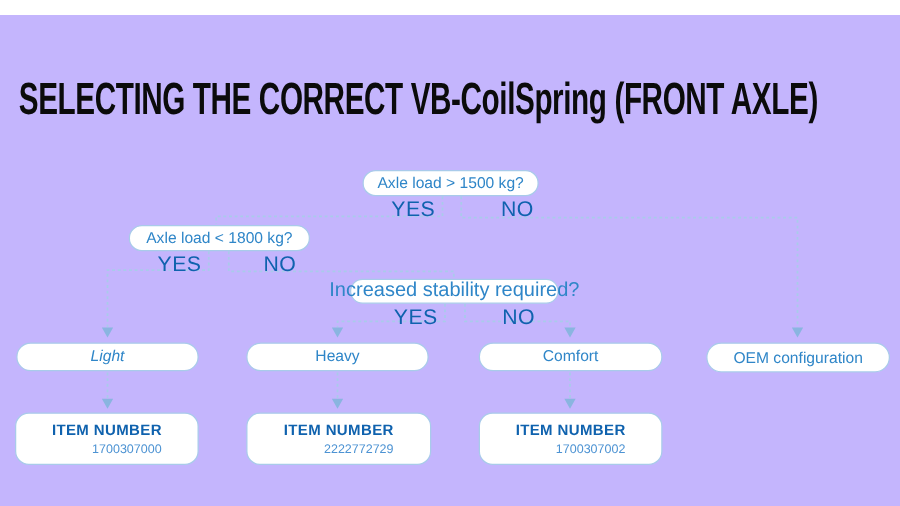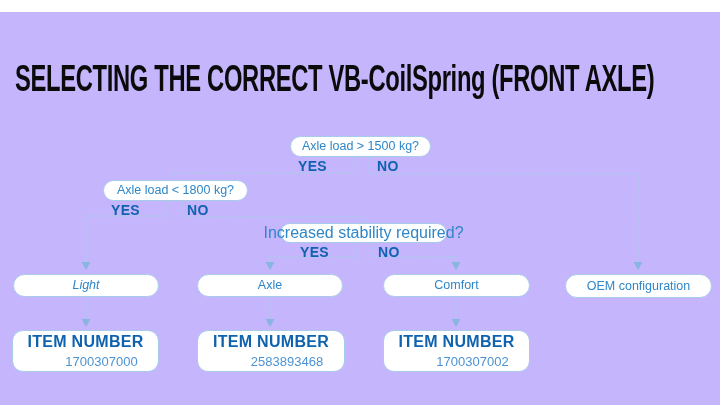--- a/index.html
+++ b/index.html
@@ -17,31 +17,31 @@
 
   .connectors { position:absolute; left:0; top:0; width:720px; height:405px; }
 
   .pill {
     position:absolute; border:1.5px solid #a9cbea; border-radius:12px;
     background:#ffffff; display:flex; align-items:center; justify-content:center;
     color:#2f86c8; font-size:12.5px; line-height:1; white-space:nowrap;
   }
 
   .branch {
-    position:absolute; width:50px; text-align:left;
-    color:#0f62ae; font-weight:bold; font-size:14px; letter-spacing:0.3px;
+    position:absolute; width:50px; text-align:right;
+    color:#0f62ae; font-weight:normal; font-size:17px; letter-spacing:0.3px;
   }
 
   .itembox {
     position:absolute; border:1.5px solid #a9cbea; border-radius:11px;
     background:#ffffff; display:flex; flex-direction:column;
     align-items:center; justify-content:center; gap:3px;
   }
-  .itembox .ilabel { color:#0f62ae; font-weight:bold; font-size:16px; letter-spacing:0.3px; }
-  .itembox .ivalue { color:#4d93d3; font-size:13px;margin-left:32px; }
+  .itembox .ilabel { color:#0f62ae; font-weight:bold; font-size:12px; letter-spacing:0.3px; }
+  .itembox .ivalue { color:#4d93d3; font-size:10px;margin-left:32px; }
 </style>
 </head>
 <body>
 
 <div class="stage">
 
   <div class="title">SELECTING THE CORRECT VB-CoilSpring (FRONT AXLE)</div>
 
   <svg class="connectors" viewBox="0 0 720 405" fill="none">
 
@@ -75,30 +75,30 @@
 
   <div class="pill" style="left:103px; top:168px; width:145px; height:21px;">Axle load &lt; 1800 kg?</div>
   <div class="branch" style="left:111px; top:190px;">YES</div>
   <div class="branch" style="left:187px; top:190px;">NO</div>
 
   <div class="pill" style="left:280px; top:211px; width:167px; height:20px; font-size:16px;">Increased stability required?</div>
   <div class="branch" style="left:300px; top:232px;">YES</div>
   <div class="branch" style="left:378px; top:232px;">NO</div>
 
   <div class="pill" style="left:13px; top:262px; width:146px; height:23px;font-style:italic;">Light</div>
-  <div class="pill" style="left:197px; top:262px; width:146px; height:23px;">Axle</div>
+  <div class="pill" style="left:197px; top:262px; width:146px; height:23px;">Heavy</div>
   <div class="pill" style="left:383px; top:262px; width:147px; height:23px;">Comfort</div>
   <div class="pill" style="left:565px; top:262px; width:147px; height:24px;">OEM configuration</div>
 
   <div class="itembox" style="left:12px; top:318px; width:147px; height:42px;">
     <div class="ilabel">ITEM NUMBER</div>
     <div class="ivalue">1700307000</div>
   </div>
   <div class="itembox" style="left:197px; top:318px; width:148px; height:42px;">
     <div class="ilabel">ITEM NUMBER</div>
-    <div class="ivalue">2583893468</div>
+    <div class="ivalue">2222772729</div>
   </div>
   <div class="itembox" style="left:383px; top:318px; width:147px; height:42px;">
     <div class="ilabel">ITEM NUMBER</div>
     <div class="ivalue">1700307002</div>
   </div>
 
 </div>
 
 </body></html>

